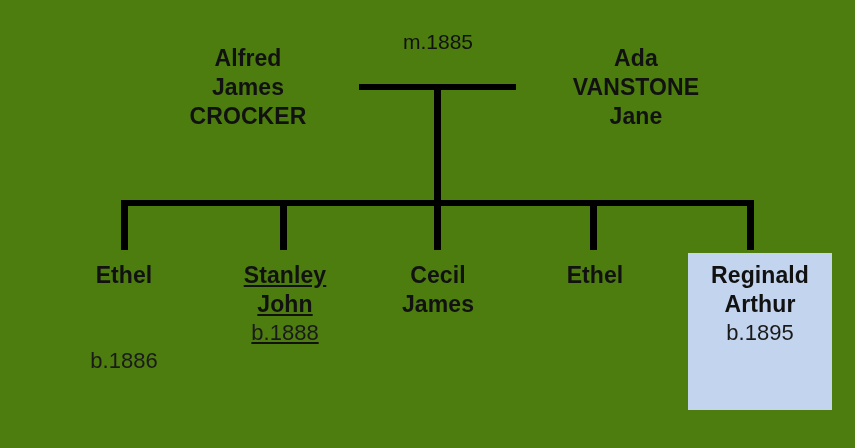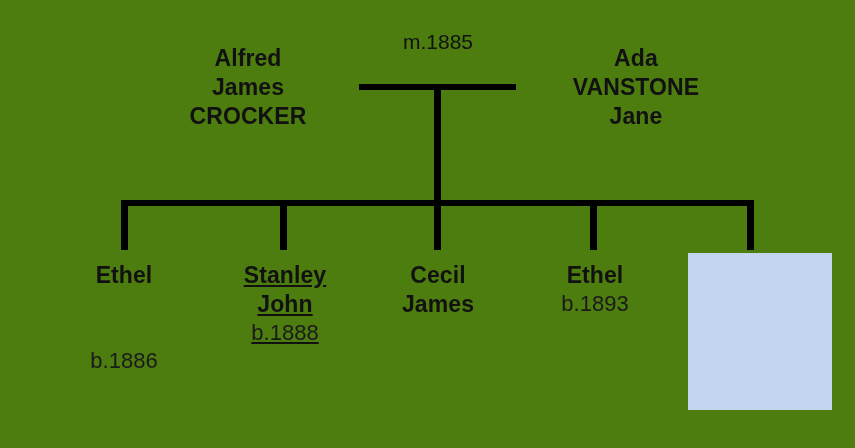--- a/index.html
+++ b/index.html
@@ -111,17 +111,21 @@
     <div class="yr">b.1888</div>
   </div>
 
   <div class="person child-text" style="left:357px; top:261px; width:162px;">
     <div class="nm">Cecil</div>
     <div class="nm">James</div>
   </div>
 
   <div class="person child-text" style="left:512px; top:261px; width:166px;">
     <div class="nm">Ethel</div>
-    <div class="yr">b.1893</div>
   </div>
 
+  <div class="person child-text" style="left:688px; top:261px; width:144px;">
+    <div class="nm">Reginald</div>
+    <div class="nm">Arthur</div>
+    <div class="yr">b.1895</div>
+  </div>
 
 </div>
 
 </body></html>

